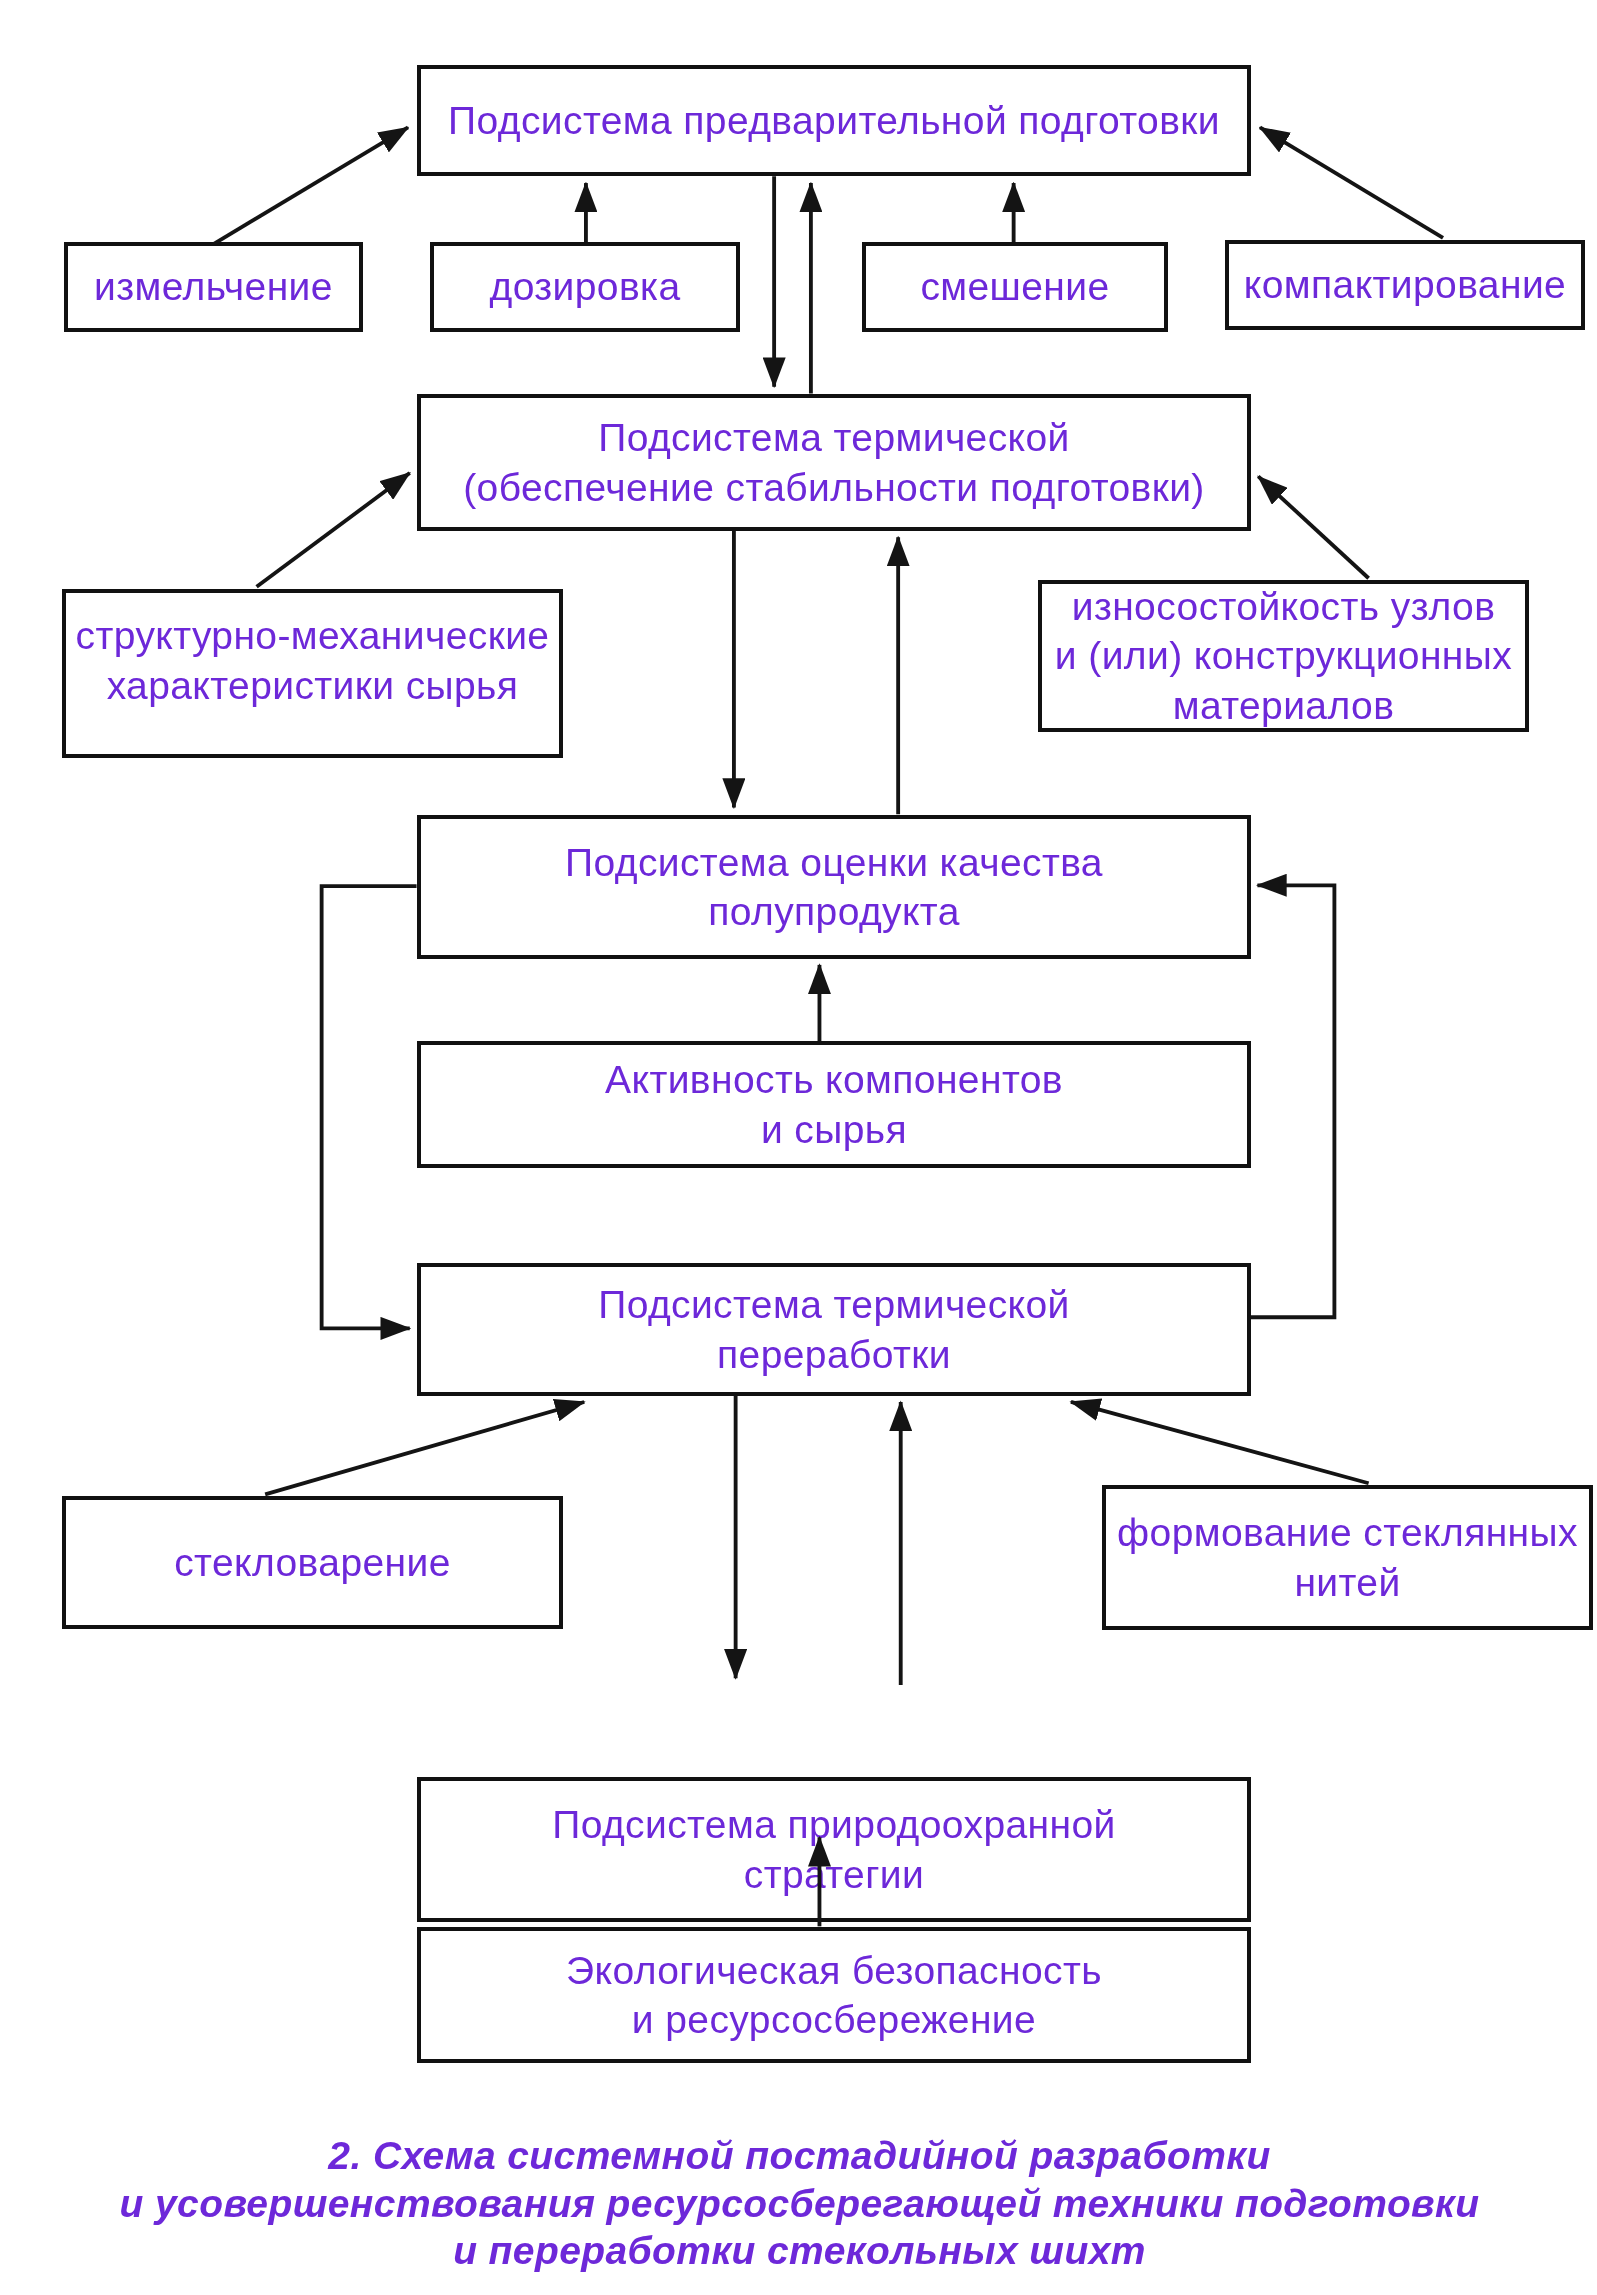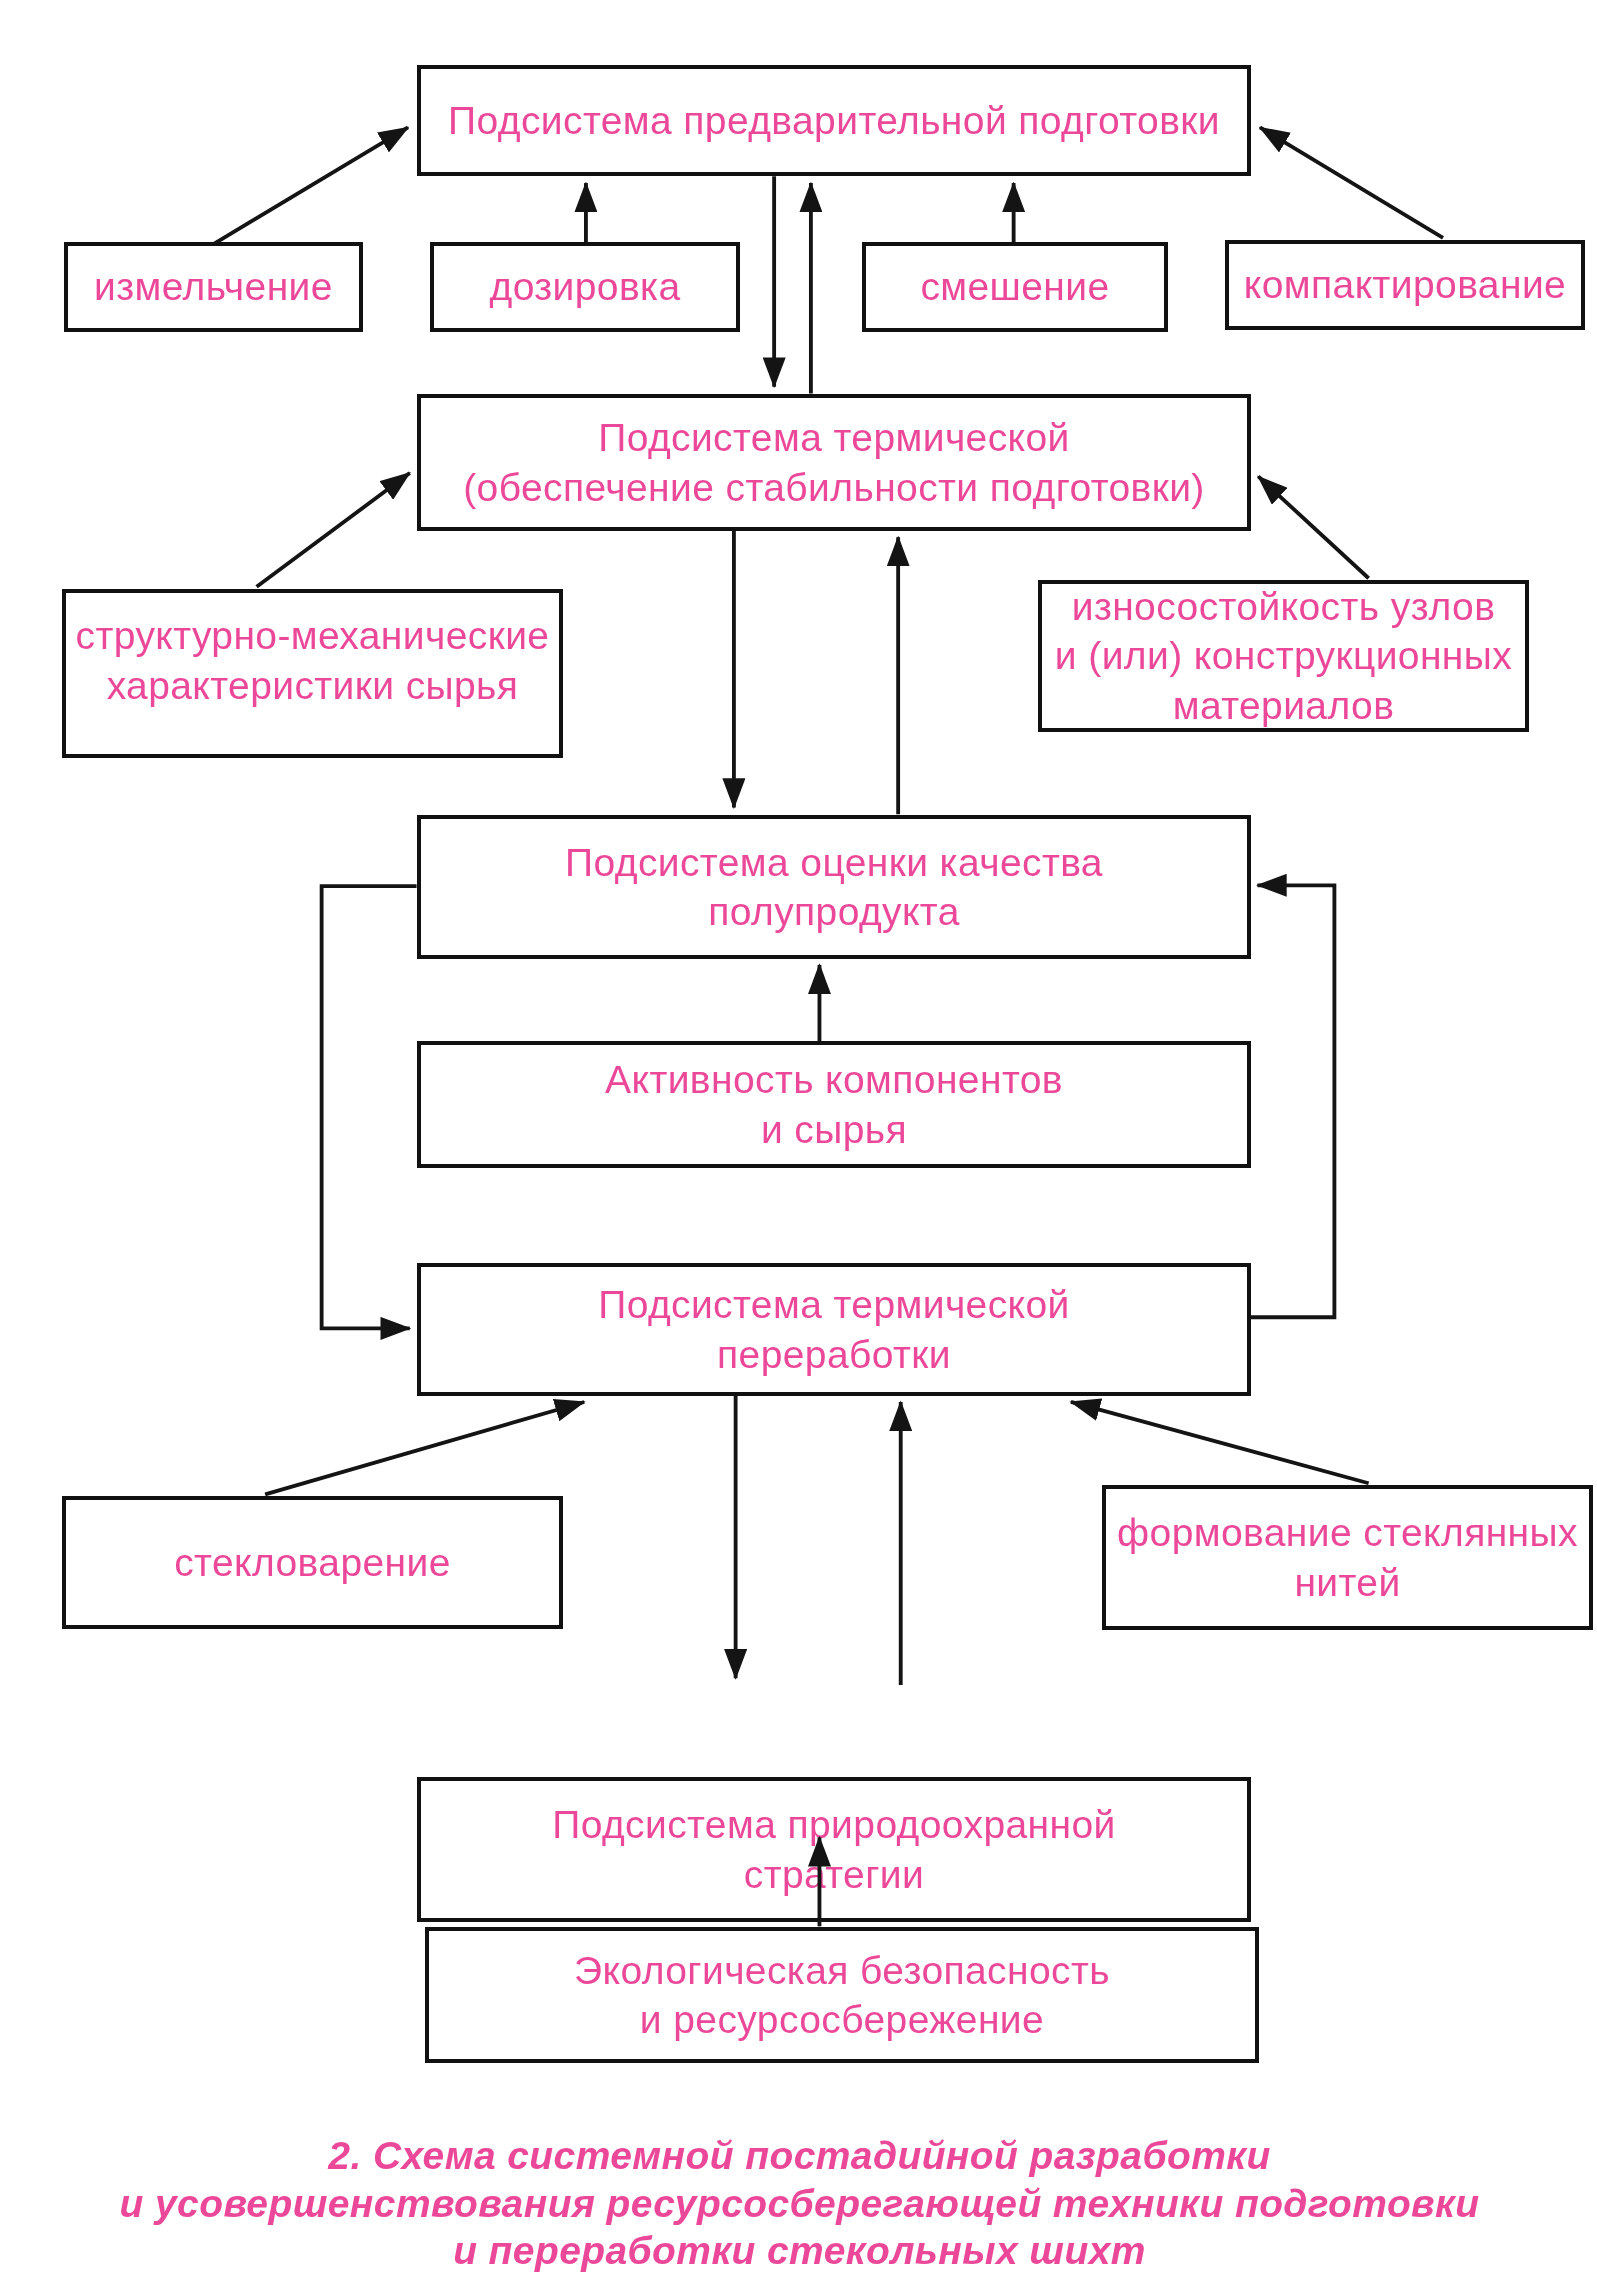--- a/index.html
+++ b/index.html
@@ -1,21 +1,21 @@
 <!DOCTYPE html>
 <html style="font-size:13.7px"><head>
 <meta charset="utf-8">
 <style>
   html,body { margin:0; padding:0; background:#ffffff; }
   #page {
     position:relative;
     width:1597px; height:2295px;
     background:#ffffff;
     font-family:"Liberation Sans", sans-serif;
-    color:#ec4899;
+    color:#6d28d9;
     overflow:hidden;
   }
   .box {
     position:absolute;
     box-sizing:border-box;
     background:#ffffff;
     border:4.3px solid #111111;
     display:flex;
     flex-direction:column;
     align-items:center;
@@ -109,21 +109,21 @@
   <div class="box" style="left:1102px; top:1485px; width:491px; height:145px;">
     <span>формование стеклянных</span>
     <span>нитей</span>
   </div>
 
   <div class="box" style="left:417px; top:1777px; width:834px; height:145px;">
     <span>Подсистема природоохранной</span>
     <span>стратегии</span>
   </div>
 
-  <div class="box" style="left:417px; top:1927px; width:834px; height:136px;margin-left:8px;">
+  <div class="box" style="left:417px; top:1927px; width:834px; height:136px;">
     <span>Экологическая безопасность</span>
     <span>и ресурсосбережение</span>
   </div>
 
   <svg class="wires" viewBox="0 0 1867 2683" xmlns="http://www.w3.org/2000/svg">
     <defs>
       <marker id="ah" viewBox="0 0 8 6" refX="7.6" refY="3" markerWidth="8" markerHeight="6" orient="auto">
         <polygon points="0,0 8,3 0,6" fill="#141414"></polygon>
       </marker>
     </defs>

